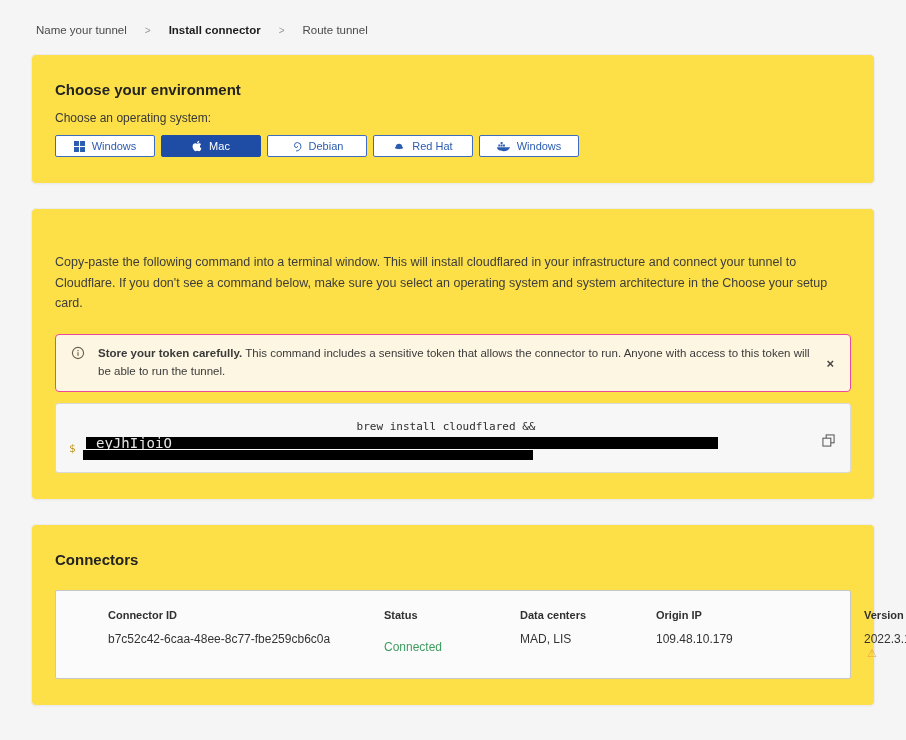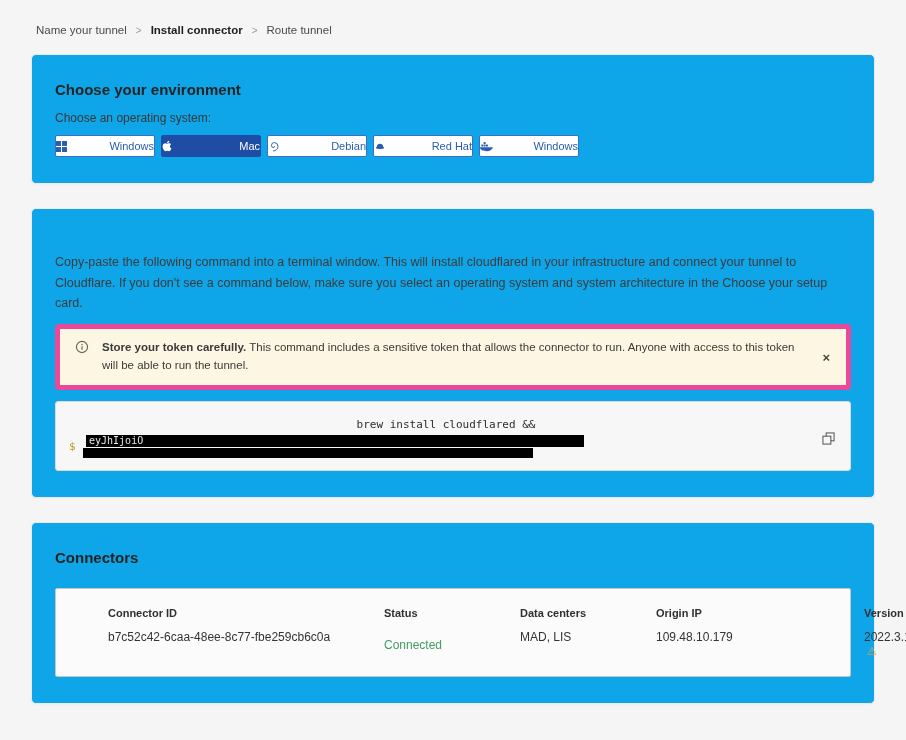--- a/index.html
+++ b/index.html
@@ -11,65 +11,65 @@
     color: #333;
     position: relative;
   }
 
   
   .breadcrumb {
     padding: 24px 0 18px 36px;
     font-size: 11.5px;
     display: flex;
     align-items: center;
-    gap: 9px;
+    gap: 18px;
     color: #4a4a4a;
   }
   .crumb { cursor: default; }
   .crumb.link { cursor: pointer; }
   .crumb.current { font-weight: bold; color: #1d1d1d; }
   .crumb-sep { color: #9a9a9a; font-size: 10px; }
 
   
   .card {
-    background: #0ea5e9;
+    background: #fde047;
     border: 1px solid #ebebeb;
     border-radius: 5px;
     margin: 0 31px 24px;
     padding: 26px 23px;
     box-shadow: 0 1px 2px rgba(0,0,0,0.03);
   }
   .card-title { font-size: 15px; font-weight: bold; color: #232323; }
 
   
   .os-label { font-size: 12px; color: #383838; margin: 13px 0 10px; }
   .os-row { display: flex; gap: 6px; }
   .os-btn {
     width: 100px; height: 22px;
-    display: flex; align-items: center; justify-content: space-between; gap: 7px;
+    display: flex; align-items: center; justify-content: center; gap: 7px;
     border: 1px solid #3e6cc0; border-radius: 2px;
     background: #fff; color: #2c5cb0;
     font-size: 11px; font-family: inherit; cursor: pointer;
   }
   .os-btn.selected { background: #1f4ca4; border-color: #1f4ca4; color: #fff; }
   .os-icon { display: inline-flex; align-items: center; }
   .os-icon svg { display: block; }
 
   
   .desc {
     margin-top: 17px;
     font-size: 12.5px;
     line-height: 1.65;
     color: #3c3c3c;
     max-width: 800px;
   }
   .alert {
-    margin-top: 10px;
+    margin-top: 20px;
     background: #fdf6e3;
-    border: 5px solid #ec4899;
+    border: 1px solid #ec4899;
     border-radius: 4px;
     padding: 10px 40px 10px 42px;
     position: relative;
     font-size: 11.5px;
     line-height: 1.55;
     color: #3a3a3a;
   }
   .alert-icon { position: absolute; left: 15px; top: 11px; color: #6b6248; }
   .alert-bold { font-weight: bold; margin-right: 3px; }
   .alert-close {
@@ -95,23 +95,23 @@
   .prompt {
     position: absolute; left: 13px; top: 38px;
     color: #c09a2a; font-size: 11px;
   }
   .copy-btn {
     position: absolute; right: 13px; top: 28px;
     background: none; border: none; color: #555; cursor: pointer; padding: 2px;
   }
   .redact-bar { background: #000; }
   .redact-bar-1 {
-    width: 498px; height: 12px;
-    color: #e8e8e8; font-size: 10px; line-height: 12px;
-    padding-left: 3px; white-space: nowrap; overflow: hidden;
+    width: 632px; height: 12px;
+    color: #e8e8e8; font-size: 14px; line-height: 12px;
+    padding-left: 10px; white-space: nowrap; overflow: hidden;
   }
   .redact-bar-2 { width: 450px; height: 10px; margin-top: 1px; margin-left: -3px; }
 
   
   .connectors-table {
     border: 1px solid #c6c6c6;
     background: #fbfbfb;
     border-radius: 2px;
     margin-top: 22px;
     padding: 18px 20px 18px 52px;

